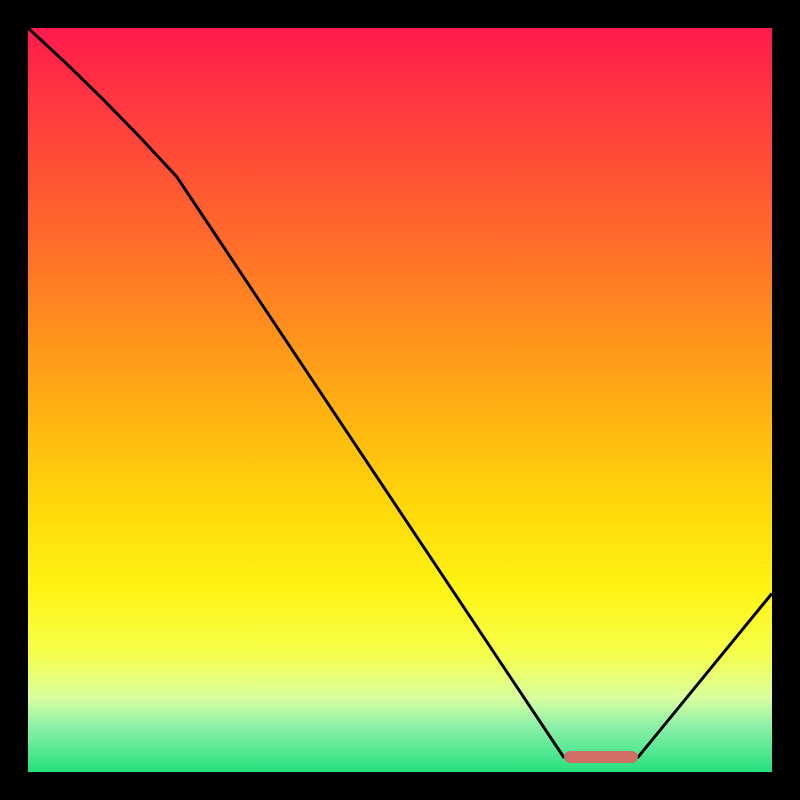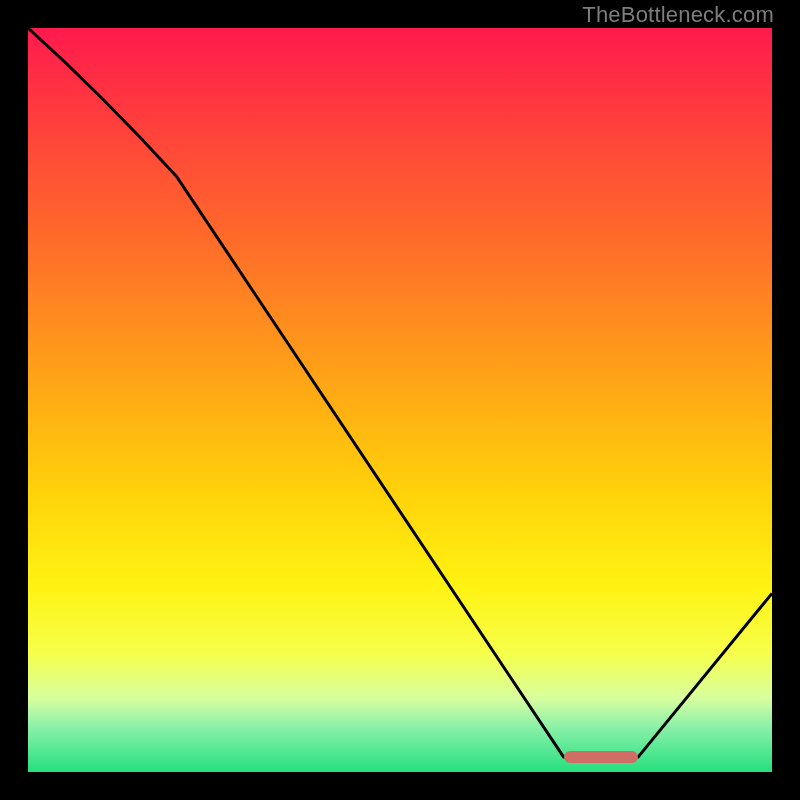--- a/index.html
+++ b/index.html
@@ -26,21 +26,20 @@
   
   svg.curve{position:absolute;left:0;top:0;width:100%;height:100%;}
   
   .marker-bar{position:absolute;height:12px;border-radius:6px;background:#d06e66}
 </style>
 </head>
 <body>
 
 <div class="frame">
 
-  <div class="attribution">TheBottleneck.com</div>
 
   <div class="plot-area">
     <div class="gradient-bg"></div>
 
     <svg class="curve" viewBox="0 0 744 744" preserveAspectRatio="none">
 
       <path id="curve-path" fill="none" stroke="#000" stroke-width="3" stroke-linejoin="round" d="M 0 0 Q 74.4 66.95999999999998 148.8 148.79999999999995 L 535.68 729.12 L 610.0799999999999 729.12 L 744 565.44"></path>
     </svg>
 
     <div id="marker" class="marker-bar" style="left: 535.68px; width: 74.4px; top: 723.12px;"></div>

